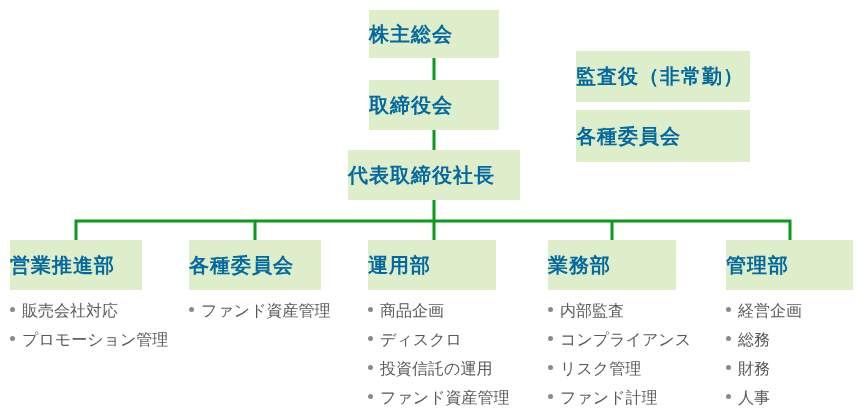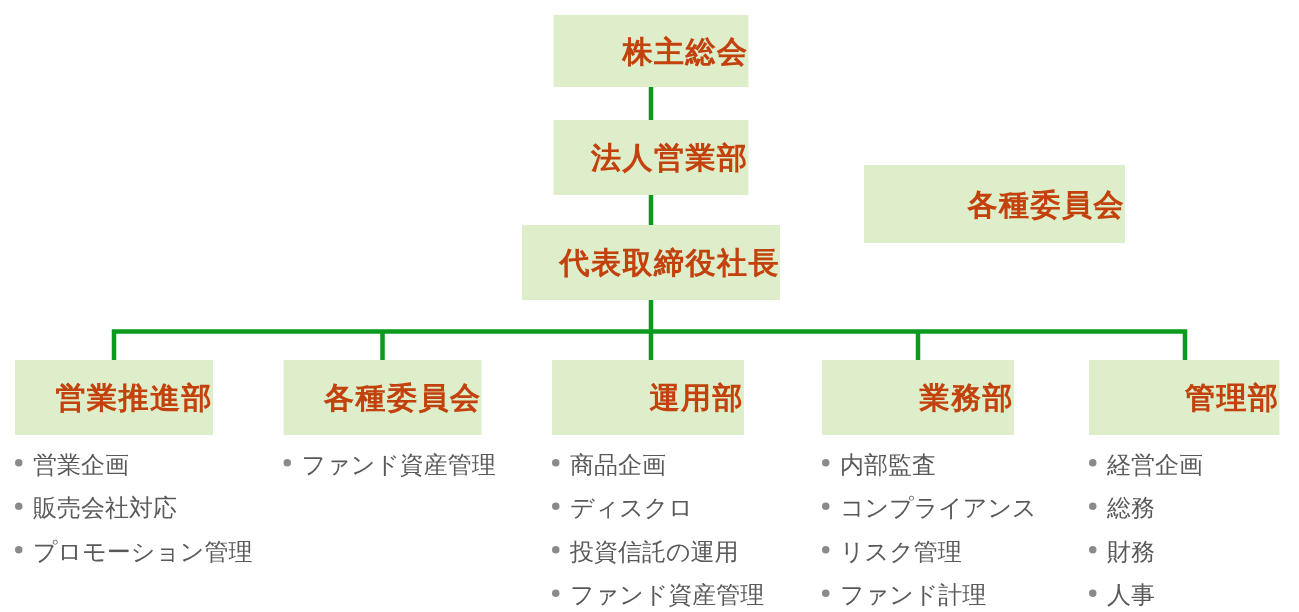--- a/index.html
+++ b/index.html
@@ -7,22 +7,22 @@
     position:relative;
     width:866px;height:408px;
     background:#ffffff;
     font-family:"Liberation Sans", sans-serif;
     overflow:hidden;
   }
   .connectors{position:absolute;left:0;top:0;width:866px;height:408px;}
   .node{
     position:absolute;
     background:#dfeeca;
-    display:flex;align-items:center;justify-content:flex-end;
-    font-size:20px;font-weight:600;color:#c2410c;
+    display:flex;align-items:center;justify-content:flex-start;
+    font-size:20px;font-weight:600;color:#0369a1;
     letter-spacing:1px;
     white-space:nowrap;
   }
   .dept-list{
     position:absolute;
     list-style:none;margin:0;padding:0;
     font-size:16px;color:#595959;line-height:29px;
     white-space:nowrap;
   }
   .dept-list li::before{
@@ -43,26 +43,29 @@
   <svg class="connectors" width="866" height="408" viewBox="0 0 866 408">
     <path d="M434,58 L434,80 M434,130 L434,150 M434,200 L434,240
              M76,240 L76,221 L790,221 L790,240
              M255,221 L255,240 M612,221 L612,240" fill="none" stroke="#0a9a1e" stroke-width="3"></path>
   </svg>
 
   <div class="node" style="left:369px;top:10px;width:130px;height:48px">
     <span>株主総会</span>
   </div>
   <div class="node" style="left:369px;top:80px;width:130px;height:50px">
-    <span>法人営業部</span>
+    <span>取締役会</span>
   </div>
   <div class="node" style="left:348px;top:150px;width:172px;height:50px">
     <span>代表取締役社長</span>
   </div>
 
+  <div class="node" style="left:576px;top:51px;width:174px;height:51px">
+    <span>監査役（非常勤）</span>
+  </div>
   <div class="node" style="left:576px;top:110px;width:174px;height:52px">
     <span>各種委員会</span>
   </div>
 
   <div class="node" style="left:10px;top:240px;width:132px;height:50px">
     <span>営業推進部</span>
   </div>
   <div class="node" style="left:189px;top:240px;width:132px;height:50px">
     <span>各種委員会</span>
   </div>
@@ -70,21 +73,20 @@
     <span>運用部</span>
   </div>
   <div class="node" style="left:548px;top:240px;width:128px;height:50px">
     <span>業務部</span>
   </div>
   <div class="node" style="left:726px;top:240px;width:127px;height:50px">
     <span>管理部</span>
   </div>
 
   <ul class="dept-list" style="left:10px;top:296px">
-    <li>営業企画</li>
     <li>販売会社対応</li>
     <li>プロモーション管理</li>
   </ul>
 
   <ul class="dept-list" style="left:189px;top:296px">
     <li>ファンド資産管理</li>
   </ul>
 
   <ul class="dept-list" style="left:368px;top:296px">
     <li>商品企画</li>

